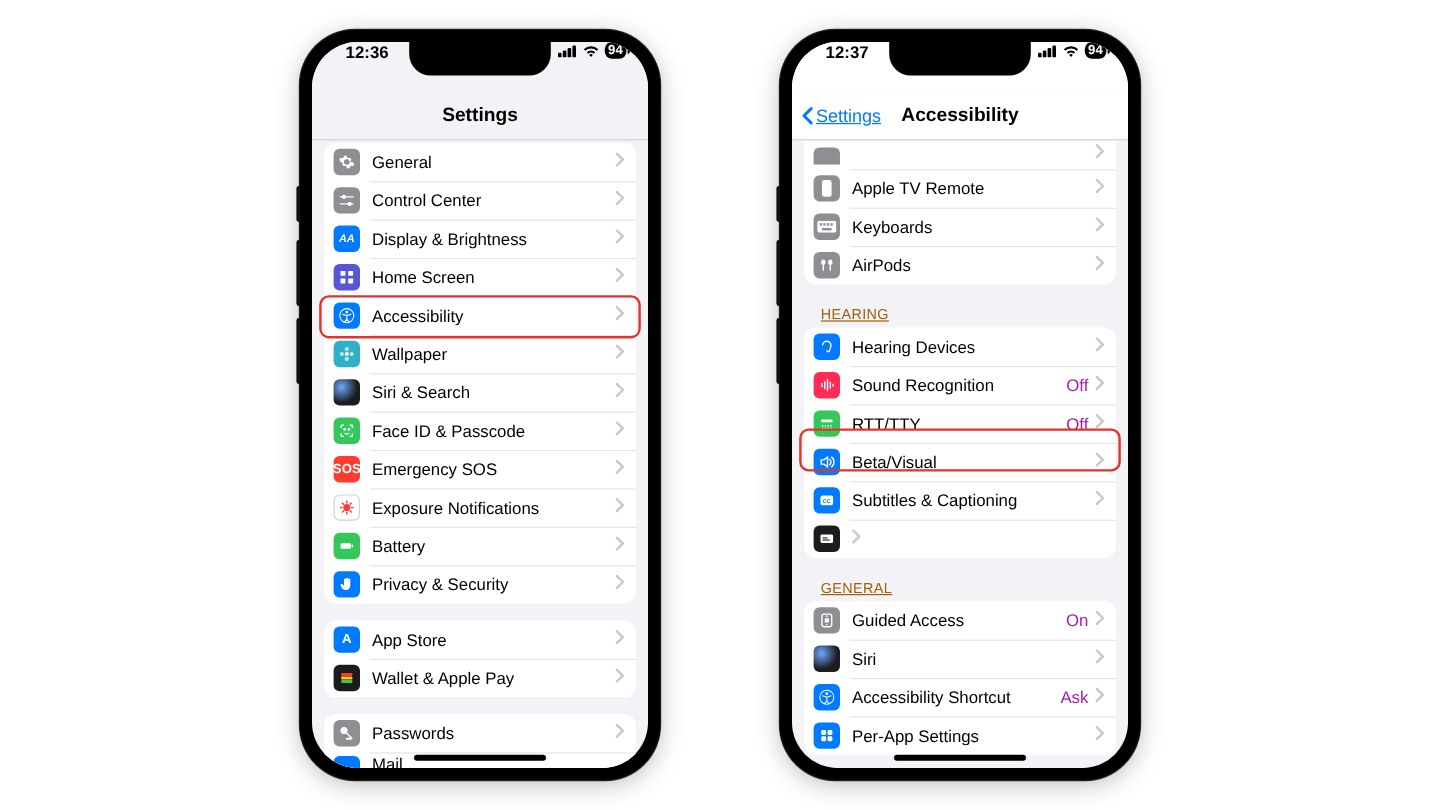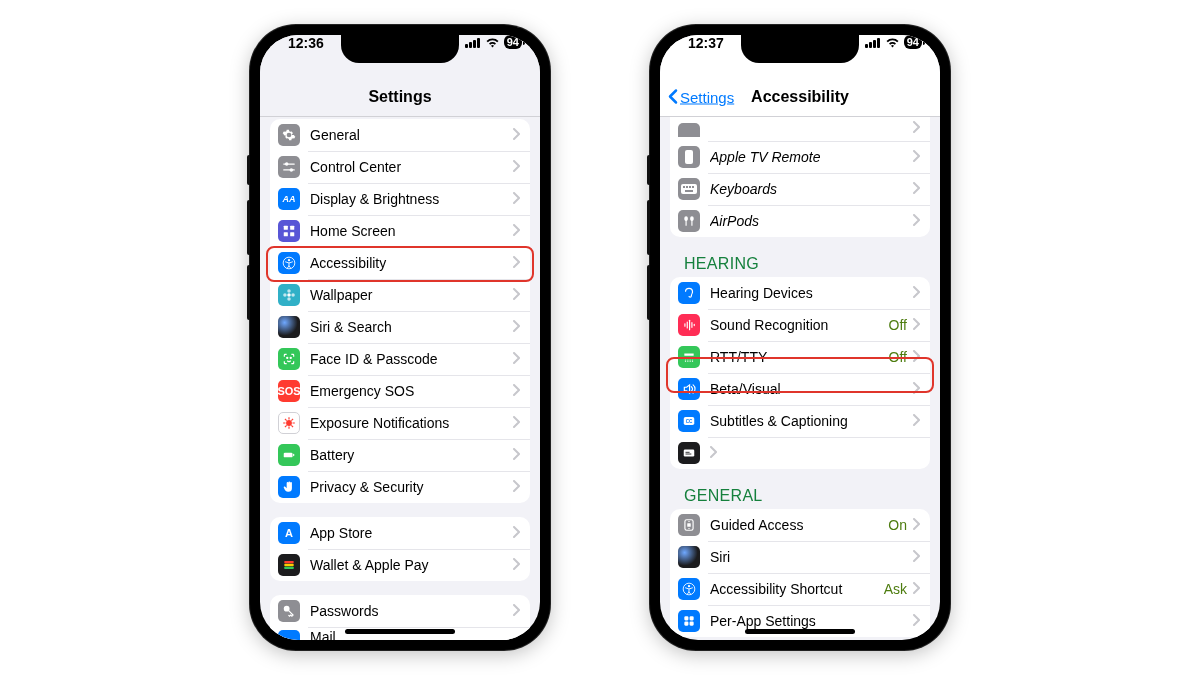--- a/index.html
+++ b/index.html
@@ -112,25 +112,26 @@
   .scroll {
     height: calc(100% - 82px);
     overflow: hidden;
     padding: 0 10px 10px 10px;
   }
   .section {
     margin-top: 14px;
   }
   .section.tight-top { margin-top: 2px; }
   .section-header {
-    font-size:16px;
-    color:#15803d;
+    font-size:12px;
+    color:#a16207;
     padding: 4px 14px 4px 14px;
     text-transform: uppercase;
     letter-spacing: 0.3px;
+    text-decoration: underline;
   }
   .group {
     background:#fff;
     border-radius:10px;
     overflow:hidden;
   }
   .row {
     display:flex;
     align-items:center;
     height:32px;
@@ -157,21 +158,21 @@
   .row .label {
     flex:1 1 auto;
     font-size:14px;
     color:#000;
     white-space:nowrap;
     overflow:hidden;
     text-overflow:ellipsis;
   }
   .row .value {
     font-size:14px;
-    color:#4d7c0f;
+    color:#a21caf;
     margin-right:6px;
   }
   .row .chev {
     color:#c7c7cc;
   }
   .highlight {
     position:absolute;
     border:2px solid #e0352b;
     border-radius:8px;
     pointer-events:none;
@@ -483,21 +484,21 @@
         <svg width="10" height="16" viewBox="0 0 10 16">
             <path d="M8 2L2 8l6 6" stroke="#007aff" stroke-width="2.5" fill="none" stroke-linecap="round" stroke-linejoin="round"></path>
           </svg>
         <span class="label">Settings</span>
       </div>
       <span class="nav-title">Accessibility</span>
     </div>
 
     <div class="scroll" style="padding-top:0;">
 
-      <div class="section" style="margin-top:0;font-style:italic;">
+      <div class="section" style="margin-top:0;">
         <div class="group" style="border-radius:0 0 10px 10px;">
           <div class="row partial-top">
             <span class="icon ic-grey"></span>
             <span class="label"></span>
             <span class="chev"><svg width="7" height="12" viewBox="0 0 7 12">
                   <path d="M1 1l5 5-5 5" stroke="currentColor" stroke-width="2" fill="none" stroke-linecap="round"></path>
                 </svg></span>
           </div>
           <div class="row">
             <span class="icon ic-grey">

